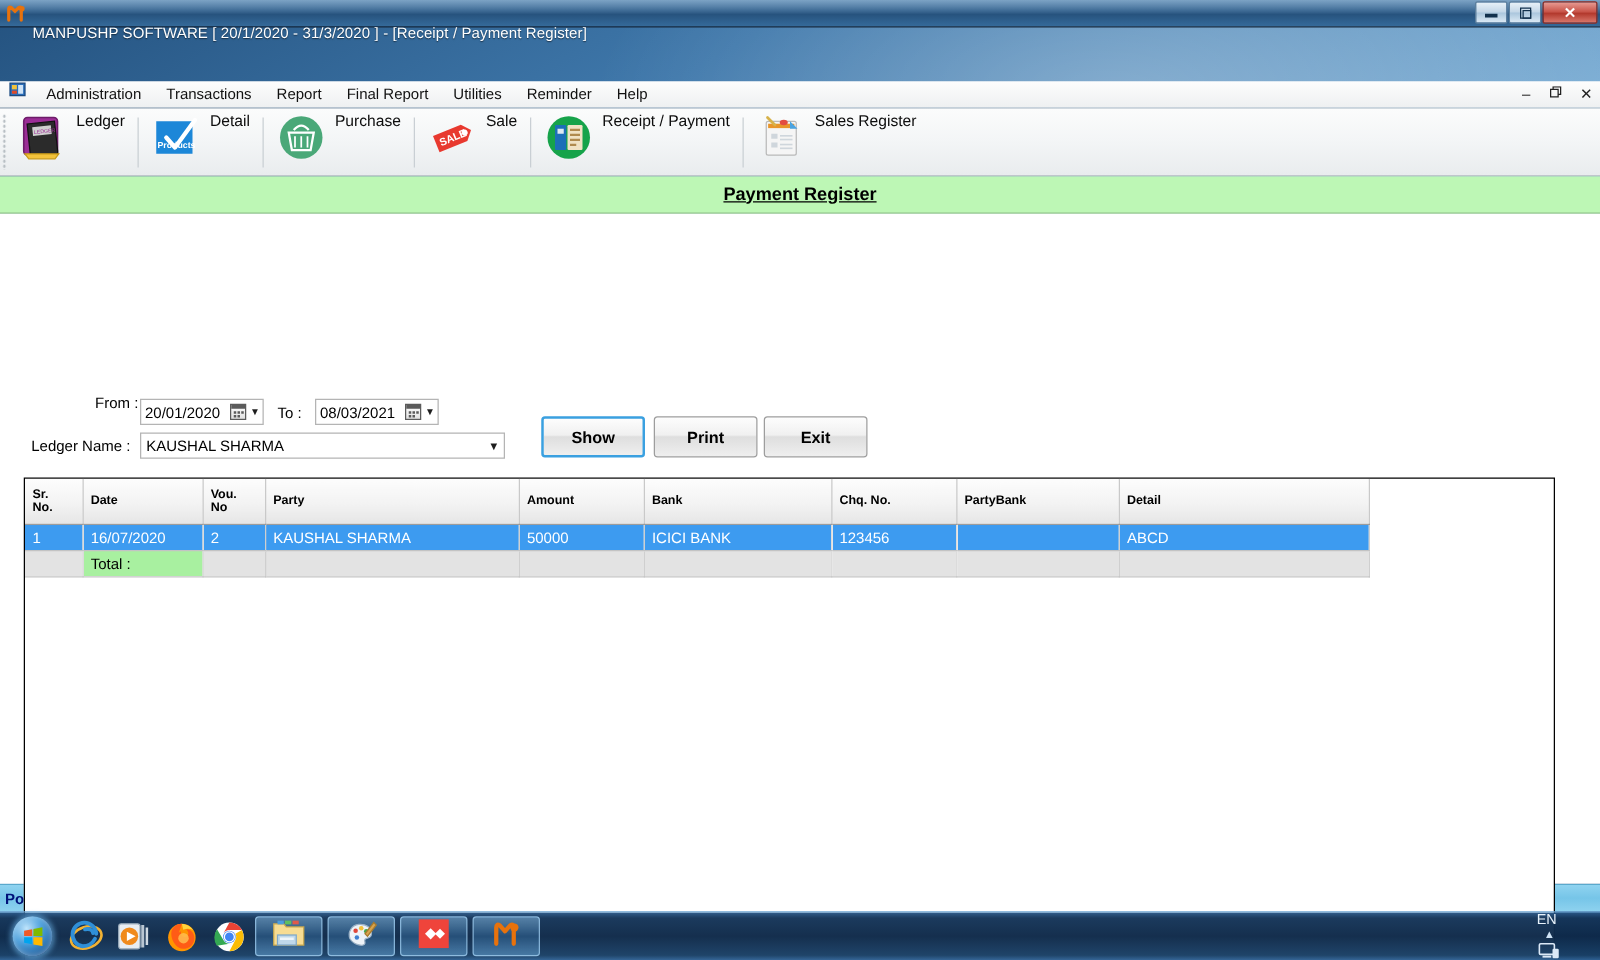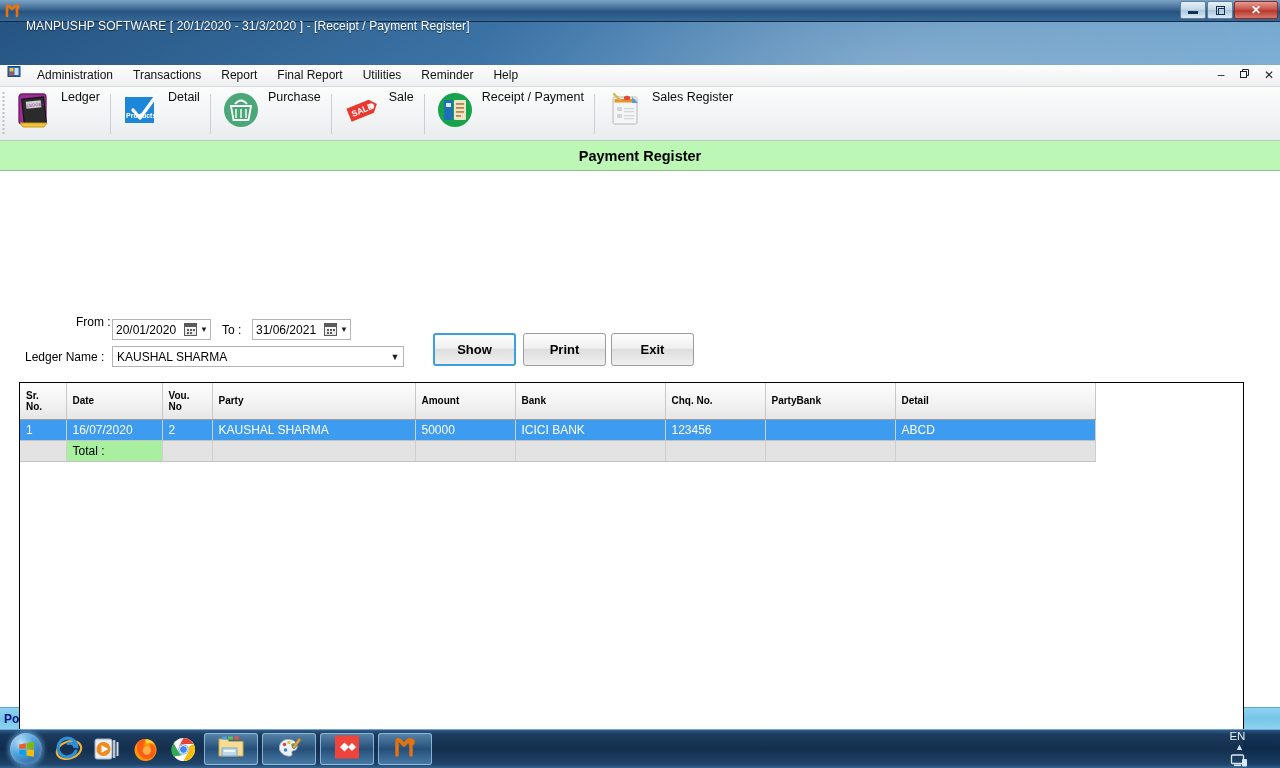--- a/index.html
+++ b/index.html
@@ -110,21 +110,21 @@
   .tb-label{font-size:12.5px;color:#0d0d0d;margin-left:7px;white-space:nowrap;}
   .tbico{width:40px;height:40px;flex:none;}
 
   
   #page-band{
     height:30px;
     background:#bdf7b5;
     border-bottom:1px solid #8fbf88;
     display:flex;align-items:center;justify-content:center;
   }
-  #page-band-title{font-size:14.5px;font-weight:bold;color:#000;}
+  #page-band-title{font-size:14.5px;font-weight:bold;color:#000;text-decoration:underline;}
 
   
   #client-area{
     flex:1; background:#ffffff; position:relative;
     display:flex;flex-direction:column;
   }
   .lbl{font-size:12px;color:#000;}
   #from-label{position:absolute;left:76px;top:144px;}
   #to-label{position:absolute;left:222px;top:152px;}
   #ledger-label{position:absolute;left:25px;top:179px;}
@@ -412,21 +412,21 @@
 
     <span class="lbl" id="from-label">From :</span>
     <div class="dtp" id="from-dtp">
       <span class="dval">20/01/2020</span>
       <span class="cal"></span>
       <span class="arr">▼</span>
     </div>
 
     <span class="lbl" id="to-label">To :</span>
     <div class="dtp" id="to-dtp">
-      <span class="dval">31/06/2021</span>
+      <span class="dval">08/03/2021</span>
       <span class="cal"></span>
       <span class="arr">▼</span>
     </div>
 
     <span class="lbl" id="ledger-label">Ledger Name :</span>
     <div id="ledger-combo">
       <span class="cval">KAUSHAL SHARMA</span>
       <span class="carr">▼</span>
     </div>
 

